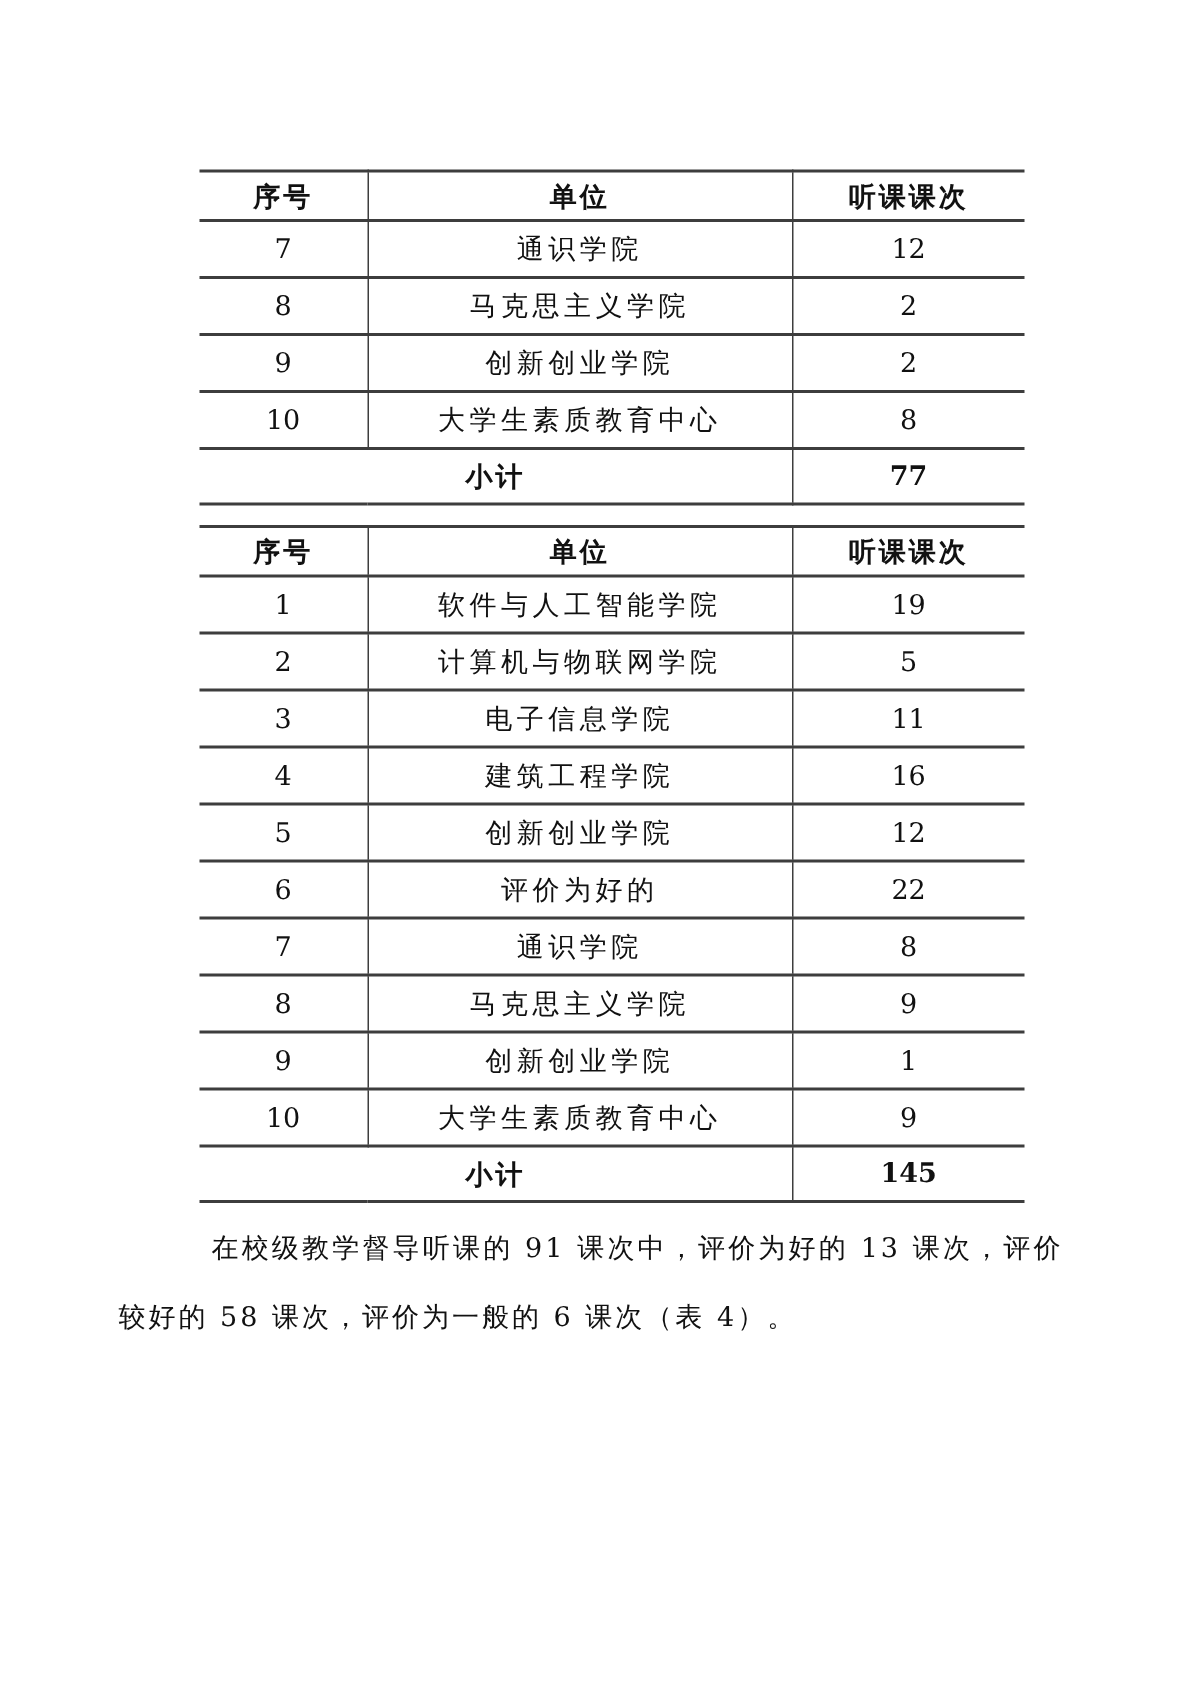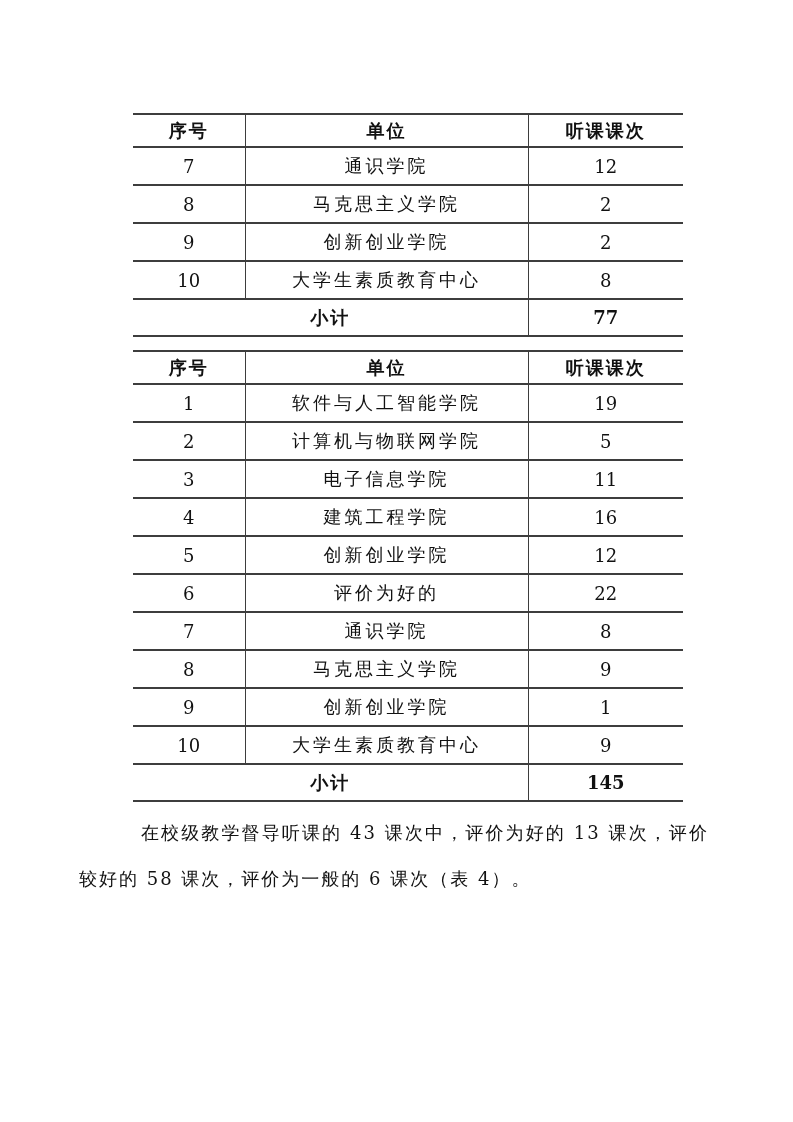--- a/index.html
+++ b/index.html
@@ -206,17 +206,17 @@
       </tbody>
     <tfoot>
       <tr>
         <td colspan="2" class="sub-label">小计</td>
         <td class="c2">145</td>
       </tr>
     </tfoot>
   </table>
 
 
-  <p class="body-paragraph">在校级教学督导听课的 43 课次中，评价为好的 13 课次，评价较好的 58 课次，评价为一般的 6 课次（表 4）。</p>
+  <p class="body-paragraph">在校级教学督导听课的 91 课次中，评价为好的 13 课次，评价较好的 58 课次，评价为一般的 6 课次（表 4）。</p>
 
   <div class="page-footer">第4页　共 16 页</div>
 
 </div>
 
 </body></html>

